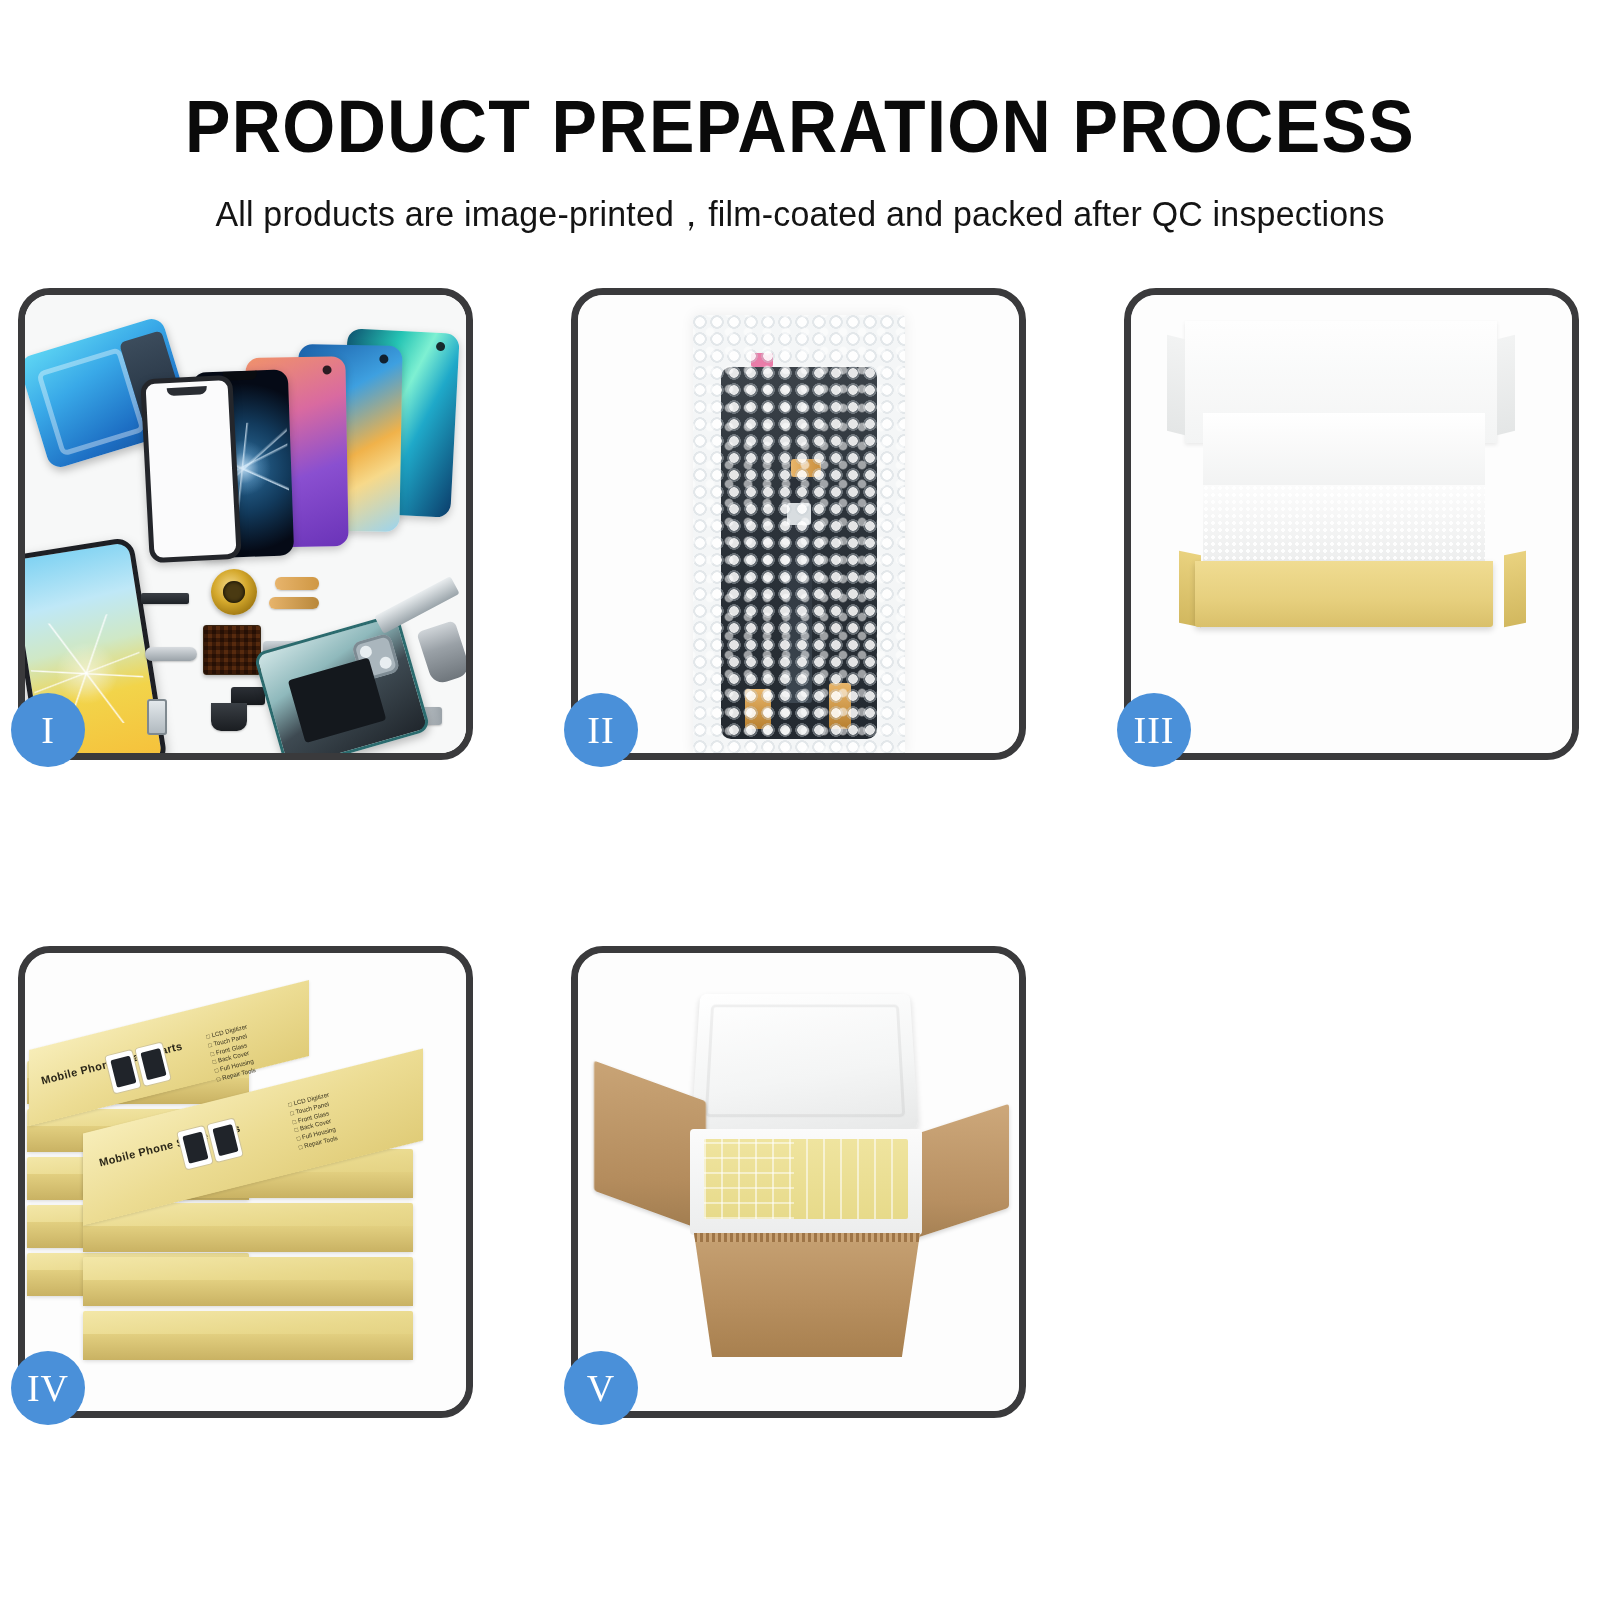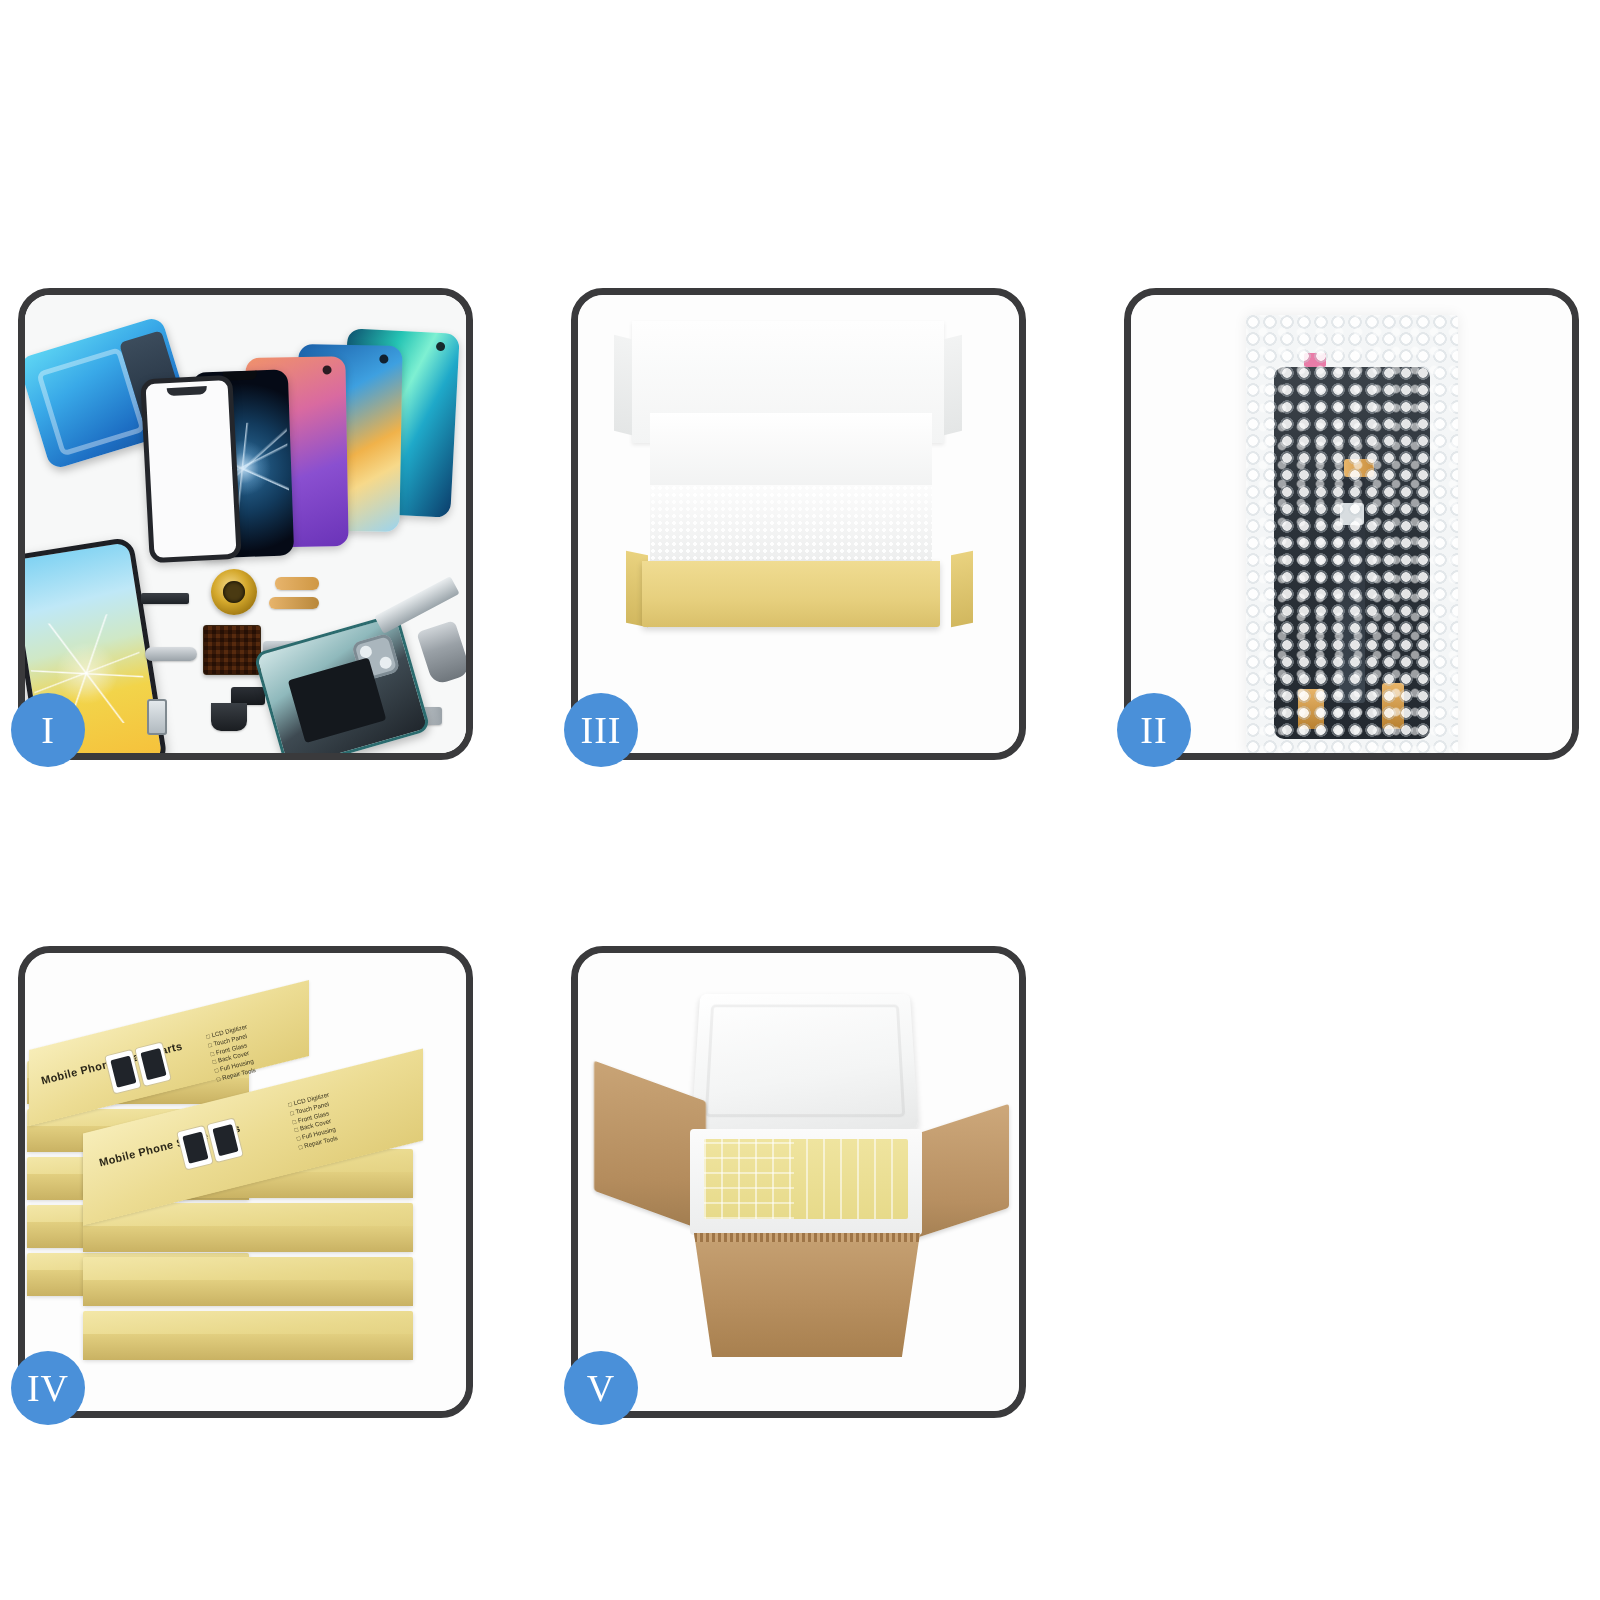--- a/index.html
+++ b/index.html
@@ -404,20 +404,24 @@
     position:absolute; left:176px; top:6px; width:238px; height:62px;
     background: linear-gradient(180deg, rgba(230,235,240,.9), rgba(248,250,252,0));
     transform: rotate(-3deg); border-radius:6px;
   }
 </style>
 </head>
 <body>
 
 <div class="page">
 
+  <div class="header">
+    <div class="title">PRODUCT PREPARATION PROCESS</div>
+    <div class="subtitle">All products are image-printed，film-coated and packed after QC inspections</div>
+  </div>
 
   <div class="grid">
 
     <div class="panel">
       <div class="panel-inner">
         <div class="bg-soft"></div>
         <div class="p1">
           <div class="adh"></div>
 
           <div class="phone ph5">
@@ -454,55 +458,55 @@
           <div class="part" style="right:24px;top:412px;width:34px;height:18px;background:linear-gradient(90deg,#d8dde1,#9aa2a8);border-radius:3px;"></div>
 
           <div class="housing">
             <i class="lens"></i>
           </div>
           <div class="tool"></div>
           <div class="brush"></div>
         </div>
       </div>
       <div class="badge">I</div>
+    </div>
+
+    <div class="panel">
+      <div class="panel-inner">
+        <div class="bubble-bag">
+          <div class="lcd">
+            <i class="gold1"></i>
+            <i class="flex"></i>
+            <i class="conn"></i>
+            <i class="gold2"></i>
+            <i class="gold3"></i>
+          </div>
+          <div class="pinktab"></div>
+          <div class="bubbles"></div>
+          <div class="bubbles2"></div>
+        </div>
+      </div>
+      <div class="badge">II</div>
     </div>
 
     <div class="panel">
       <div class="panel-inner">
         <div class="mb-lid"></div>
         <div class="mb-back"></div>
         <div class="mb-foam"></div>
         <div class="mb-lflap"></div>
         <div class="mb-rflap"></div>
         <div class="mb-bubble"></div>
         <div class="mb-front"></div>
       </div>
       <div class="badge">III</div>
     </div>
 
     <div class="panel">
       <div class="panel-inner">
-        <div class="bubble-bag">
-          <div class="lcd">
-            <i class="gold1"></i>
-            <i class="flex"></i>
-            <i class="conn"></i>
-            <i class="gold2"></i>
-            <i class="gold3"></i>
-          </div>
-          <div class="pinktab"></div>
-          <div class="bubbles"></div>
-          <div class="bubbles2"></div>
-        </div>
-      </div>
-      <div class="badge">II</div>
-    </div>
-
-    <div class="panel">
-      <div class="panel-inner">
         <div class="stack">
 
           <div class="sbox" style="left:2px;top:108px;width:222px;height:42px;">
               <i class="side"></i>
             </div>
           <div class="sbox" style="left:2px;top:156px;width:222px;height:42px;">
               <i class="side"></i>
             </div>
           <div class="sbox" style="left:2px;top:204px;width:222px;height:42px;">
               <i class="side"></i>

